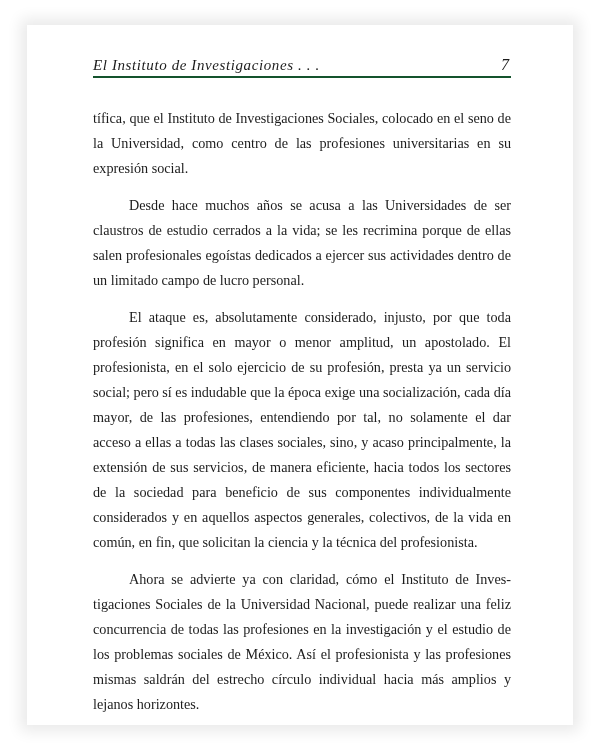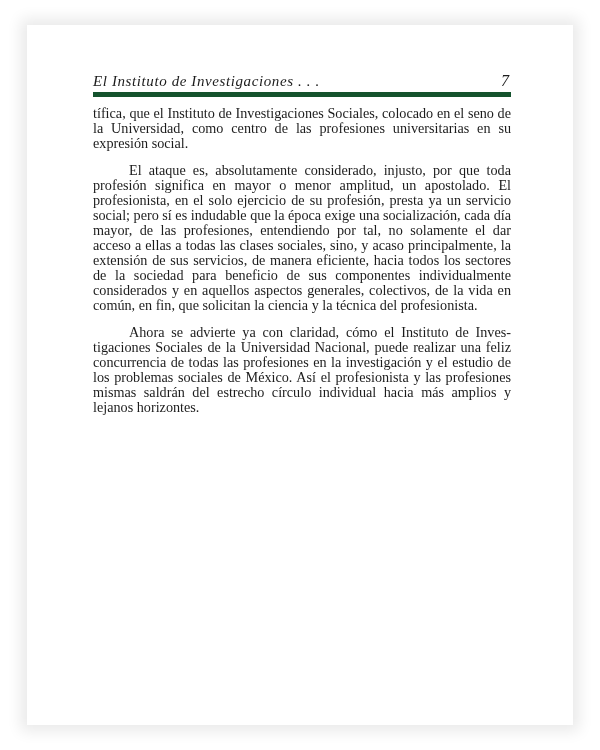--- a/index.html
+++ b/index.html
@@ -28,25 +28,25 @@
     .content {
       position: absolute;
       left: 66px;
       top: 0;
       width: 418px;
       font-family: "Liberation Serif", "DejaVu Serif", serif;
       color: #1c1c1c;
     }
     .running-head {
       position: absolute;
-      top: 47px;
+      top: 31px;
       left: 0;
       width: 418px;
       height: 20px;
-      border-bottom: 5px solid #14532d;
+      border-bottom: 2px solid #14532d;
     }
     .running-title {
       position: absolute;
       left: 0;
       top: 0;
       font-style: italic;
       font-size: 15px;
       letter-spacing: 0.6px;
       line-height: 18px;
     }
@@ -57,21 +57,21 @@
       font-style: italic;
       font-size: 16px;
       line-height: 18px;
     }
     .body {
       position: absolute;
       top: 81px;
       left: 0;
       width: 418px;
       font-size: 14.2px;
-      line-height: 15px;
+      line-height: 25px;
       text-align: justify;
       hyphens: manual;
     }
     .body p {
       margin: 0 0 12px 0;
     }
     .body p.indent {
       text-indent: 36px;
     }
     .body p.cont {
@@ -93,18 +93,19 @@
 <div class="page">
   <div class="content">
 
     <div class="running-head">
       <span class="running-title">El Instituto de Investigaciones . . .</span>
       <span class="page-number">7</span>
     </div>
 
     <div class="body">
       <p class="cont">tífica, que el Instituto de Investigaciones Sociales, colocado en el seno de la Universidad, como centro de las profesiones universita­rias en su expresión social.</p>
+      <p class="indent">Desde hace muchos años se acusa a las Universidades de ser claustros de estudio cerrados a la vida; se les recrimina porque de ellas salen profesionales egoístas dedicados a ejercer sus actividades dentro de un limitado campo de lucro personal.</p>
       <p class="indent">El ataque es, absolutamente considerado, injusto, por que toda profesión significa en mayor o menor amplitud, un apostolado. El profesionista, en el solo ejercicio de su profesión, presta ya un ser­vicio social; pero sí es indudable que la época exige una socializa­ción, cada día mayor, de las profesiones, entendiendo por tal, no solamente el dar acceso a ellas a todas las clases sociales, sino, y acaso principalmente, la extensión de sus servicios, de manera efi­ciente, hacia todos los sectores de la sociedad para beneficio de sus componentes individualmente considerados y en aquellos aspectos generales, colectivos, de la vida en común, en fin, que solicitan la ciencia y la técnica del profesionista.</p>
       <p class="indent">Ahora se advierte ya con claridad, cómo el Instituto de Inves­tigaciones Sociales de la Universidad Nacional, puede realizar una feliz concurrencia de todas las profesiones en la investigación y el estudio de los problemas sociales de México. Así el profesionista y las profesiones mismas saldrán del estrecho círculo individual hacia más amplios y lejanos horizontes.</p>
     </div>
 
   </div>
 </div>
 
 </body></html>

